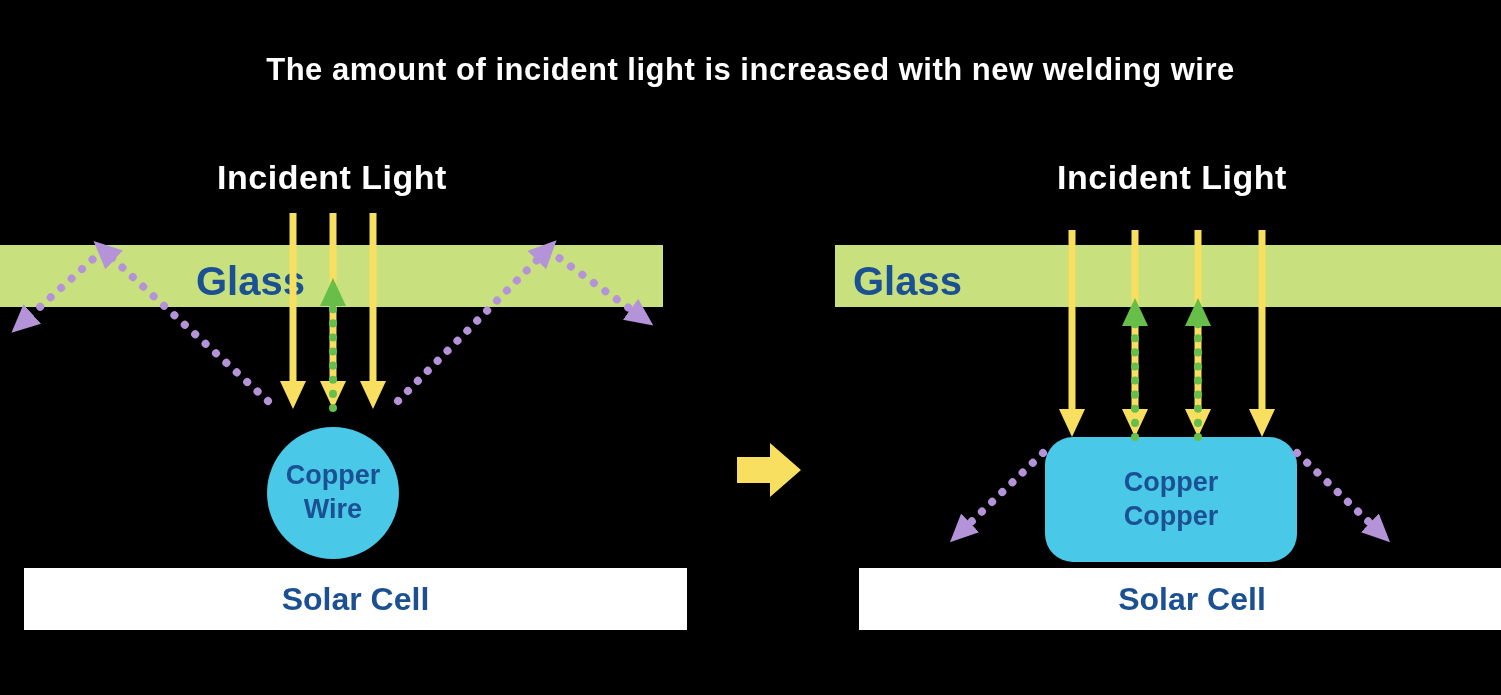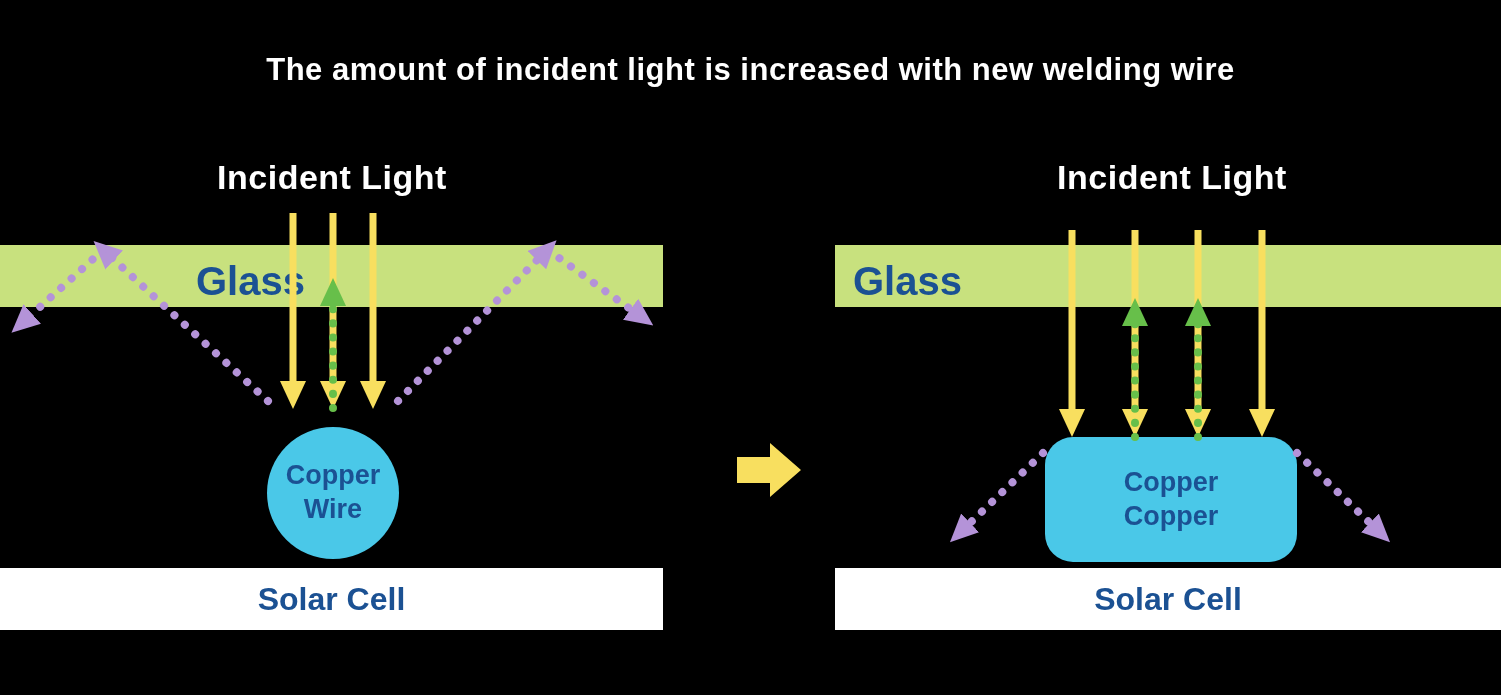--- a/index.html
+++ b/index.html
@@ -93,20 +93,21 @@
     position: absolute;
     top: 568px;
     height: 62px;
     background: var(--solar_cell, #ffffff);
     display: flex;
     align-items: center;
     justify-content: center;
     color: var(--label_blue, #1b5193);
     font-size: 32px;
     font-weight: bold;
+    margin-left: 24px;
   }
   .solar-left  { left: 0;     width: 663px; }
   .solar-right { left: 835px; width: 666px; }
   #arrows {
     position: absolute;
     left: 0;
     top: 0;
     pointer-events: none;
   }
 </style>

